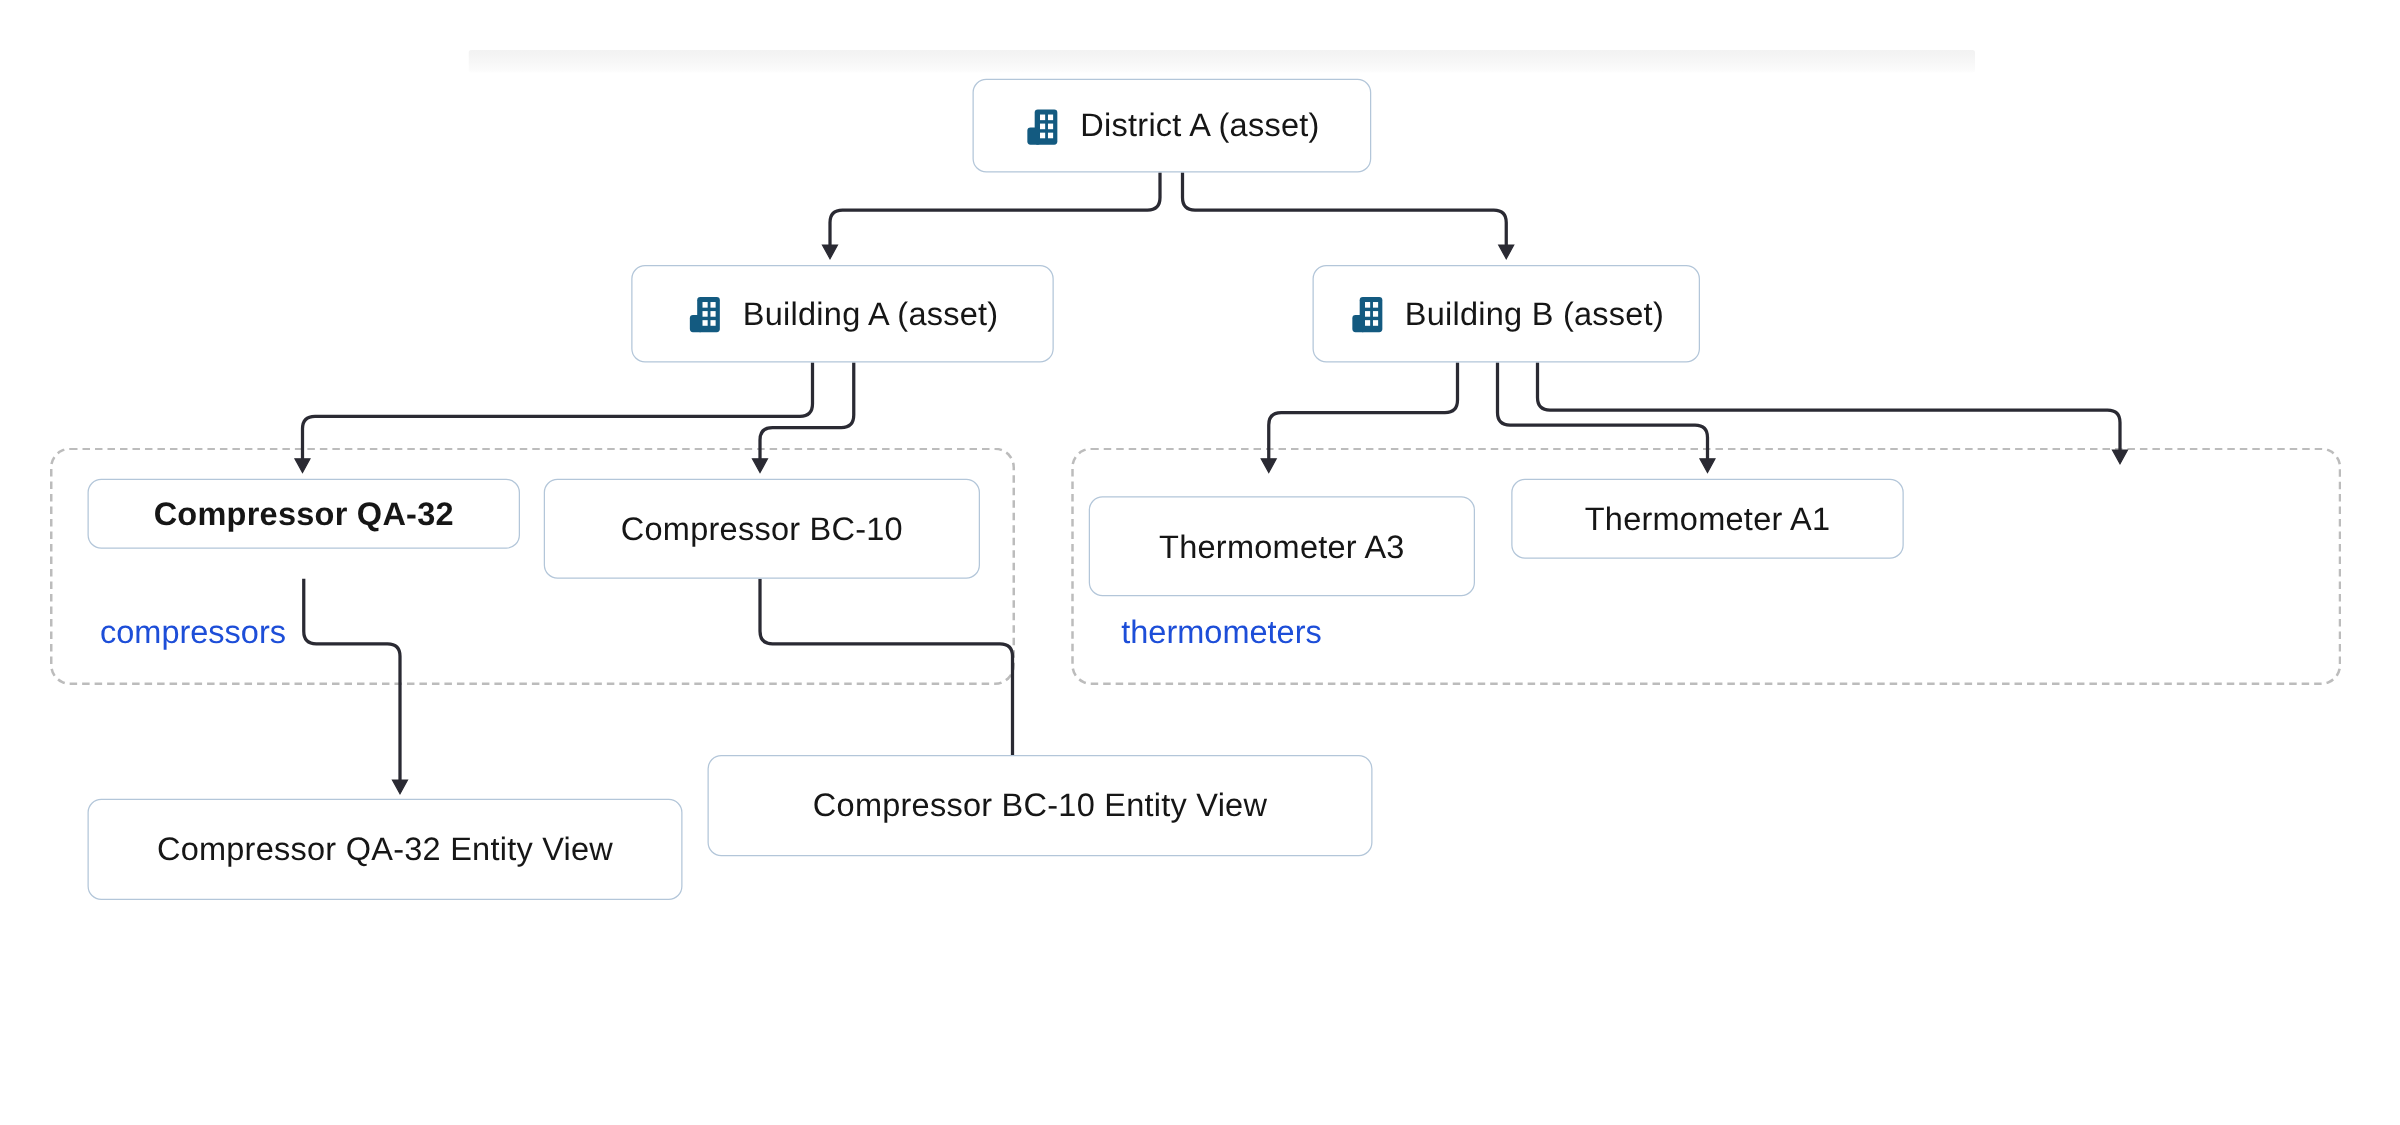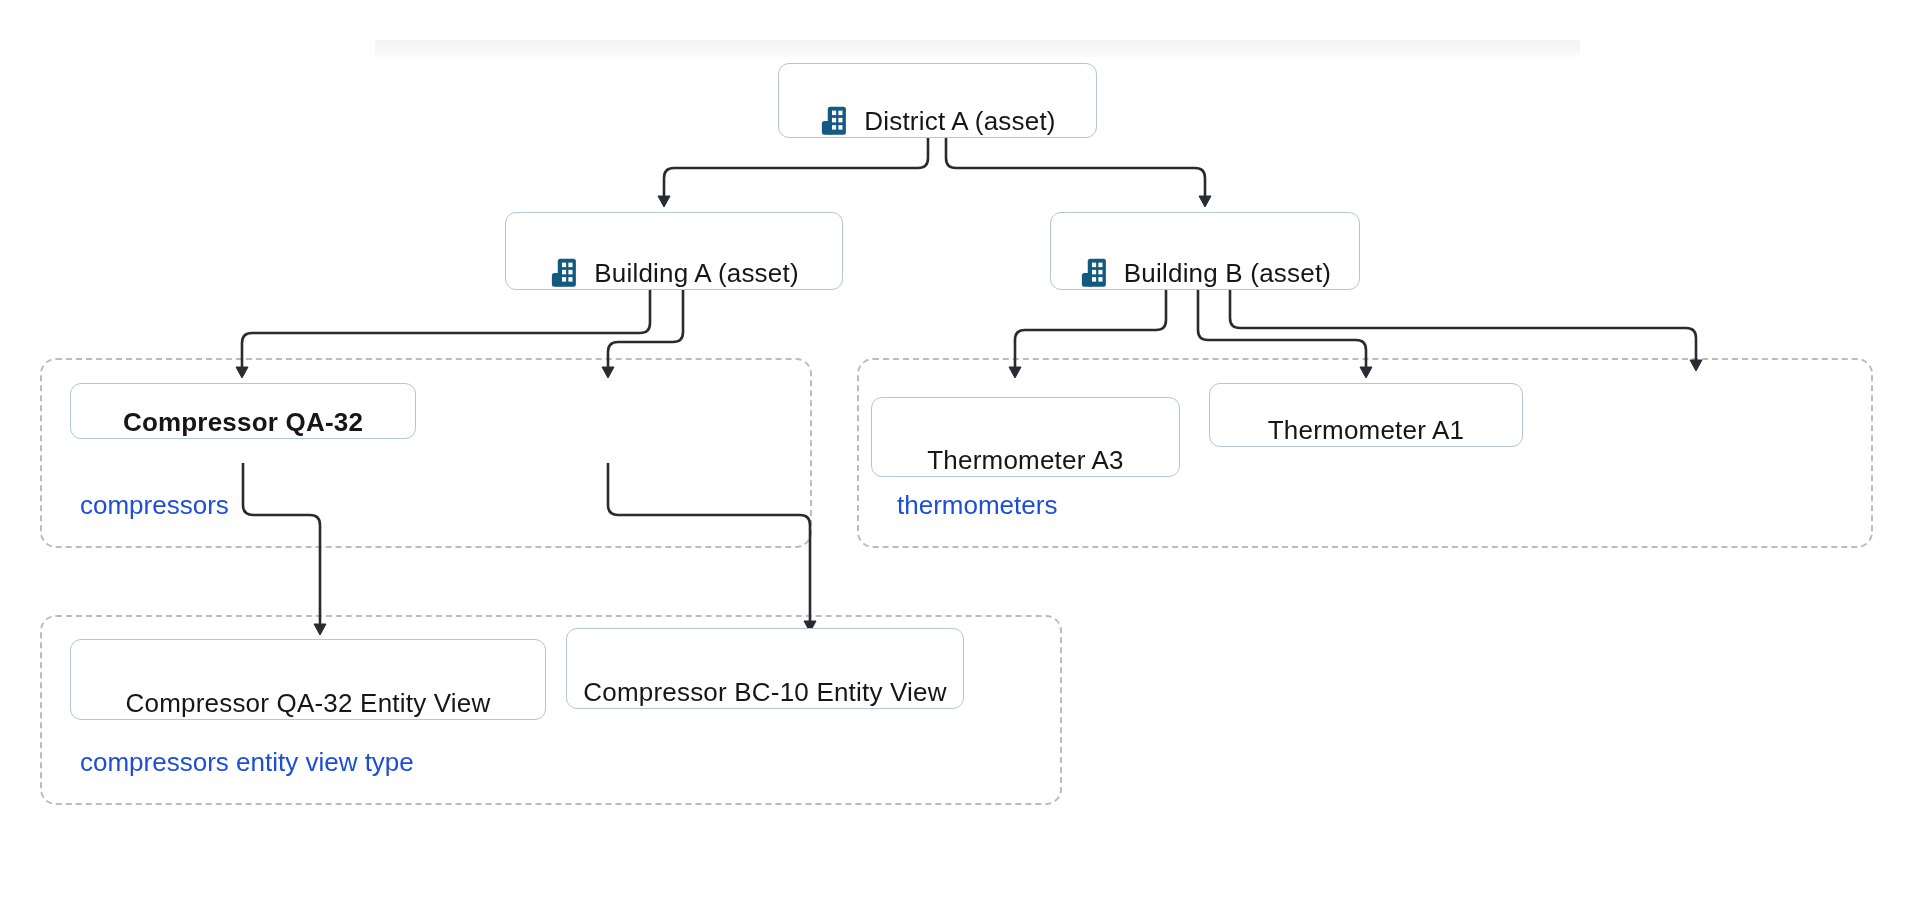--- a/index.html
+++ b/index.html
@@ -8,61 +8,58 @@
     font-family:"Liberation Sans","DejaVu Sans",sans-serif;color:#161616;
   }
   #top-band{
     position:absolute;left:375px;top:40px;width:1205px;height:18px;
     background:linear-gradient(to bottom,#f2f2f2 0%,#f7f7f7 55%,#fdfdfd 100%);
     border-radius:2px;pointer-events:none;
   }
   svg.edges{position:absolute;left:0;top:0;width:1920px;height:900px;pointer-events:none;}
   .node{
     position:absolute;background:#ffffff;border:1.6px solid #b3c6d9;border-radius:11px;
-    display:flex;align-items:flex-end;justify-content:center;gap:15px;
+    display:flex;align-items:center;justify-content:center;gap:15px;
     font-size:26px;letter-spacing:0.2px;box-sizing:border-box;
   }
   .node .bicon{flex:0 0 auto;display:block;margin-top:2px;}
   .group{
     position:absolute;border:2.4px dashed #bcbcbc;border-radius:16px;box-sizing:border-box;
   }
   .group-label{
     position:absolute;left:38px;bottom:25px;font-size:26px;color:#1d4ed8;white-space:nowrap;
   }
   
   #district-a   {left:778px; top:63px;  width:319px; height:75px;}
   #building-a   {left:505px; top:212px; width:338px; height:78px;}
   #building-b   {left:1050px;top:212px; width:310px; height:78px;}
   #comp-qa32    {left:70px;  top:383px; width:346px; height:56px;font-weight:bold;}
   #comp-bc10    {left:435px; top:383px; width:349px; height:80px;}
   #therm-a3     {left:871px; top:397px; width:309px; height:80px;}
   #therm-a1     {left:1209px;top:383px; width:314px; height:64px;}
   #therm-a2     {left:1542px;top:383px; width:308px; height:80px;}
   #qa32-ev      {left:70px;  top:639px; width:476px; height:81px;}
-  #bc10-ev      {left:566px; top:628px; width:398px; height:81px;}
+  #bc10-ev      {left:566px; top:604px; width:532px; height:81px;}
   
   #grp-compressors {left:40px; top:358px; width:772px;  height:190px;}
   #grp-thermometers{left:857px;top:358px; width:1016px; height:190px;}
   #grp-entity-view {left:40px; top:615px; width:1022px; height:190px;}
 </style>
 </head>
 <body>
 
 <div id="canvas">
 
   <div id="top-band"></div>
 
   <div class="group" id="grp-compressors">
     <span class="group-label">compressors</span>
   </div>
   <div class="group" id="grp-thermometers">
     <span class="group-label">thermometers</span>
-  </div>
-  <div class="group" id="grp-entity-view">
-    <span class="group-label">compressors entity view type</span>
   </div>
 
   <svg class="edges" viewBox="0 0 1920 900" fill="none">
     <defs>
       <marker id="arrow" markerUnits="userSpaceOnUse" markerWidth="16" markerHeight="16" refX="3" refY="7" orient="auto">
         <path d="M1,1 L12,7 L1,13 Z" fill="#2a2a33" stroke="#2a2a33" stroke-width="1"></path>
       </marker>
     </defs>
     <g stroke="#2a2a33" stroke-width="2.6">
       <path d="M928,138 L928,158 Q928,168 918,168 L674,168 Q664,168 664,178 L664,198" marker-end="url(#arrow)"></path>
@@ -121,20 +118,23 @@
         <rect x="10.4" y="15.8" width="3.3" height="3.6"></rect>
         <rect x="15.5" y="15.8" width="3.3" height="3.6"></rect>
       </g>
     </svg>
     <span>Building B (asset)</span>
   </div>
 
   <div class="node" id="comp-qa32">
     <span>Compressor QA-32</span>
   </div>
+  <div class="node" id="comp-bc10">
+    <span>Compressor BC-10</span>
+  </div>
   <div class="node" id="therm-a3">
     <span>Thermometer A3</span>
   </div>
   <div class="node" id="therm-a1">
     <span>Thermometer A1</span>
   </div>
 
   <div class="node" id="qa32-ev">
     <span>Compressor QA-32 Entity View</span>
   </div>

